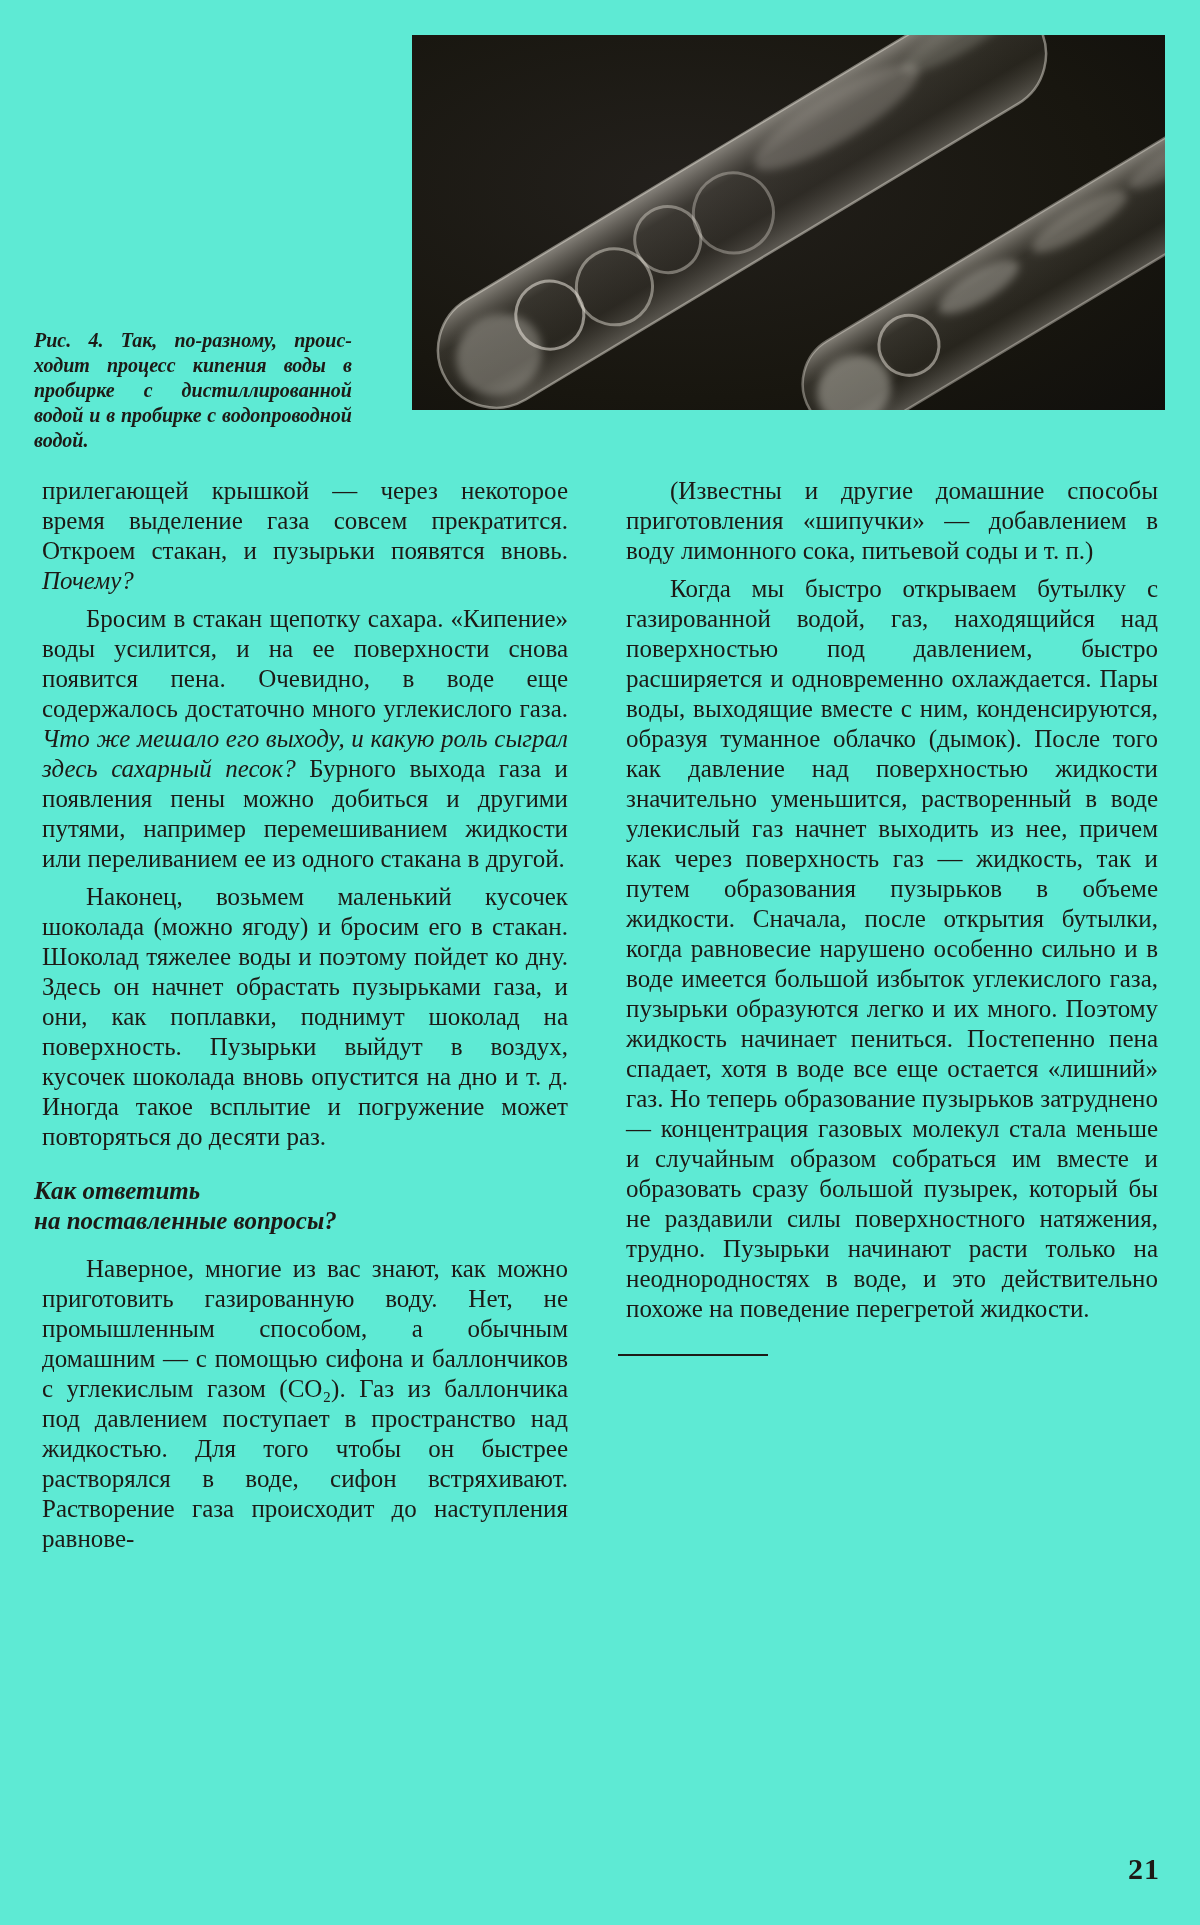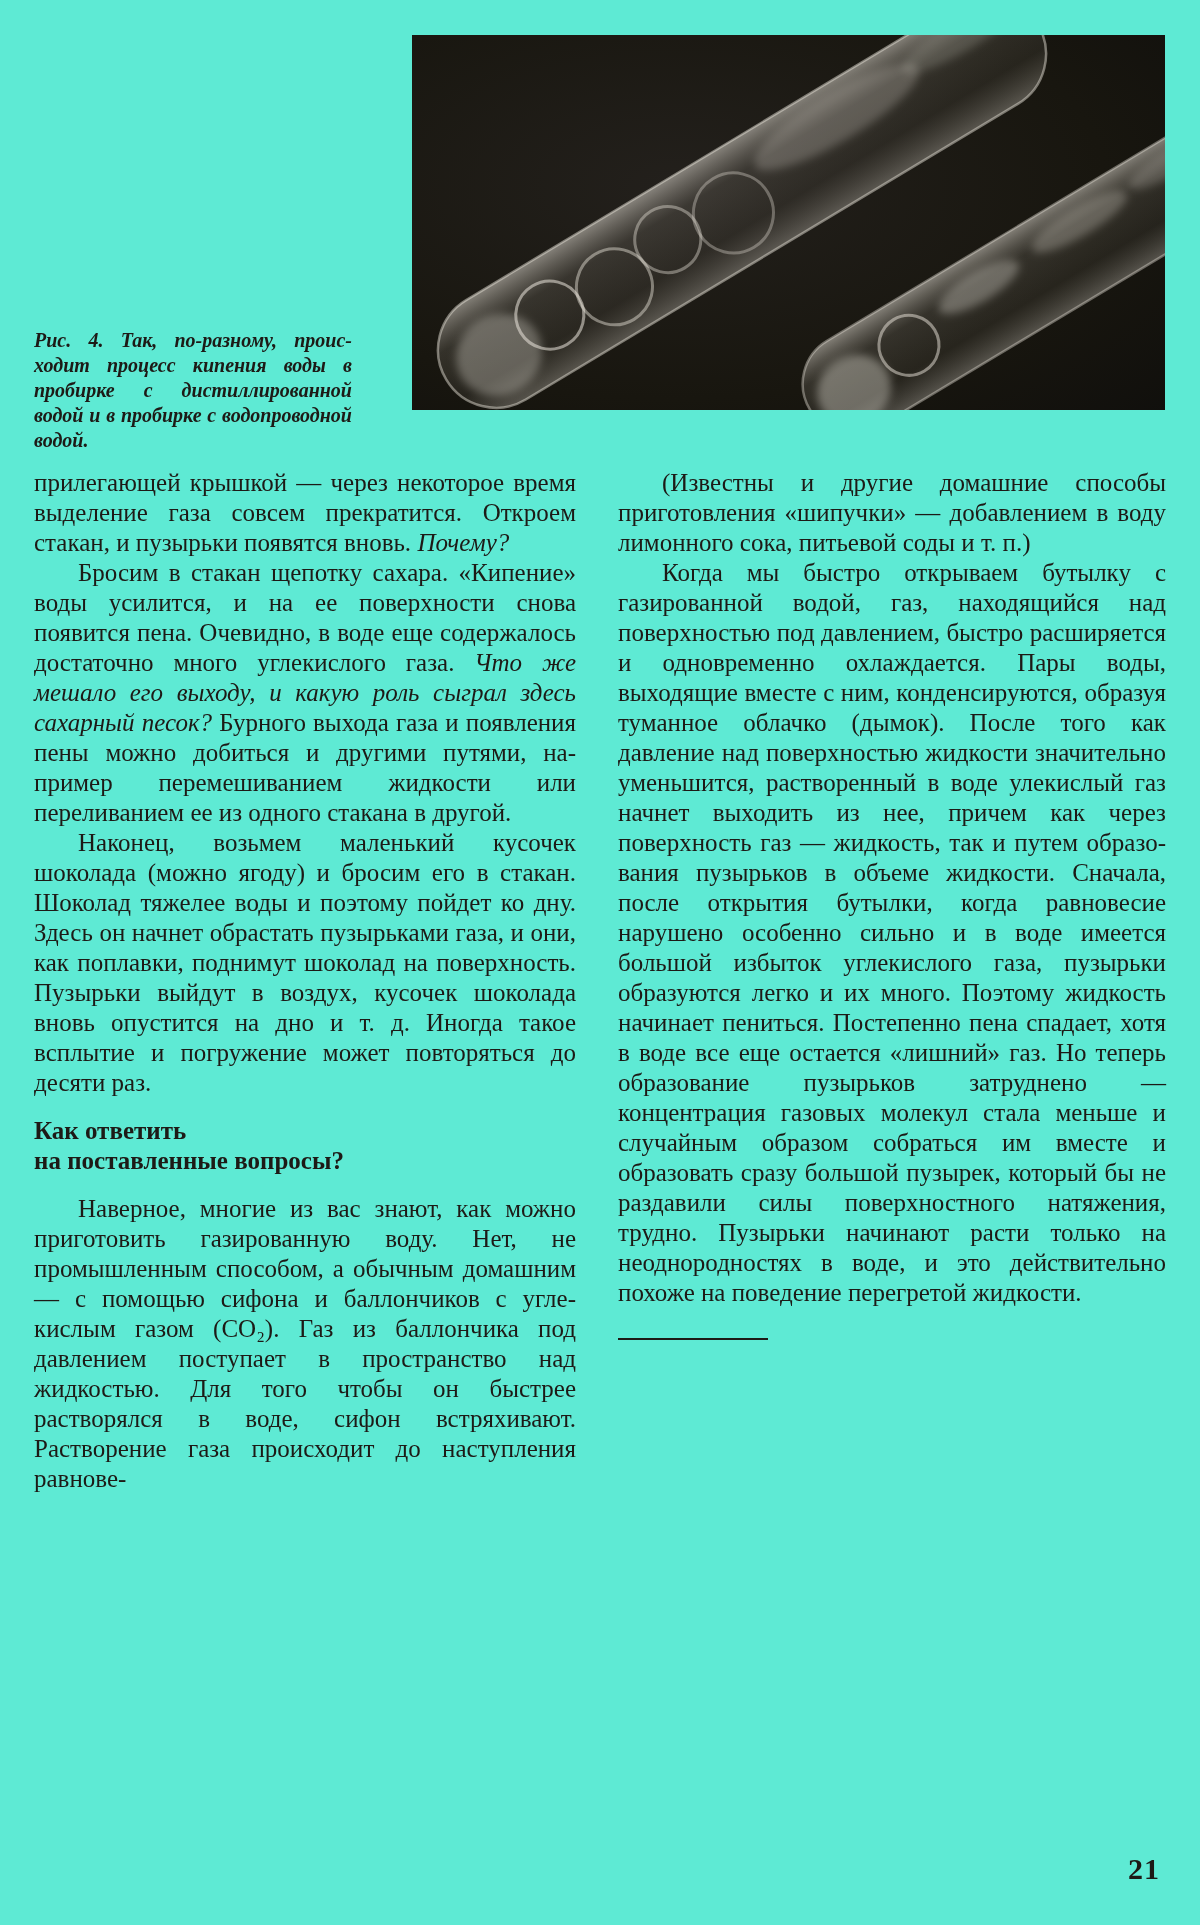--- a/index.html
+++ b/index.html
@@ -25,27 +25,27 @@
     hyphens:manual;
   }
   .col {
     position:absolute; top:468px;
     font-size:25px; line-height:30px;
     text-align:justify;
     hyphens:manual;
   }
   .col-left  { left:34px;  width:542px; }
   .col-right { left:618px; width:548px; }
-  .para { margin:0; }
+  .para { margin:8px; }
   .para.indent { text-indent:44px; }
   .it  { font-style:italic; }
   .sup { vertical-align:super; font-size:78%; }
   .heading {
     font-size:25px; line-height:30px; font-weight:bold;
-    margin:18px 0 18px 0; text-align:left;
+    margin:24px 0 18px 0; text-align:left;font-style:italic;
   }
   .footnote { margin-top:30px; }
   .footnote-rule {
     width:150px; height:0;
     border-top:2px solid #1d1a16;
     margin:0 0 10px 0;
   }
   .footnote p {
     margin:0; font-size:20px; line-height:27px;
     text-align:justify; text-indent:26px;

